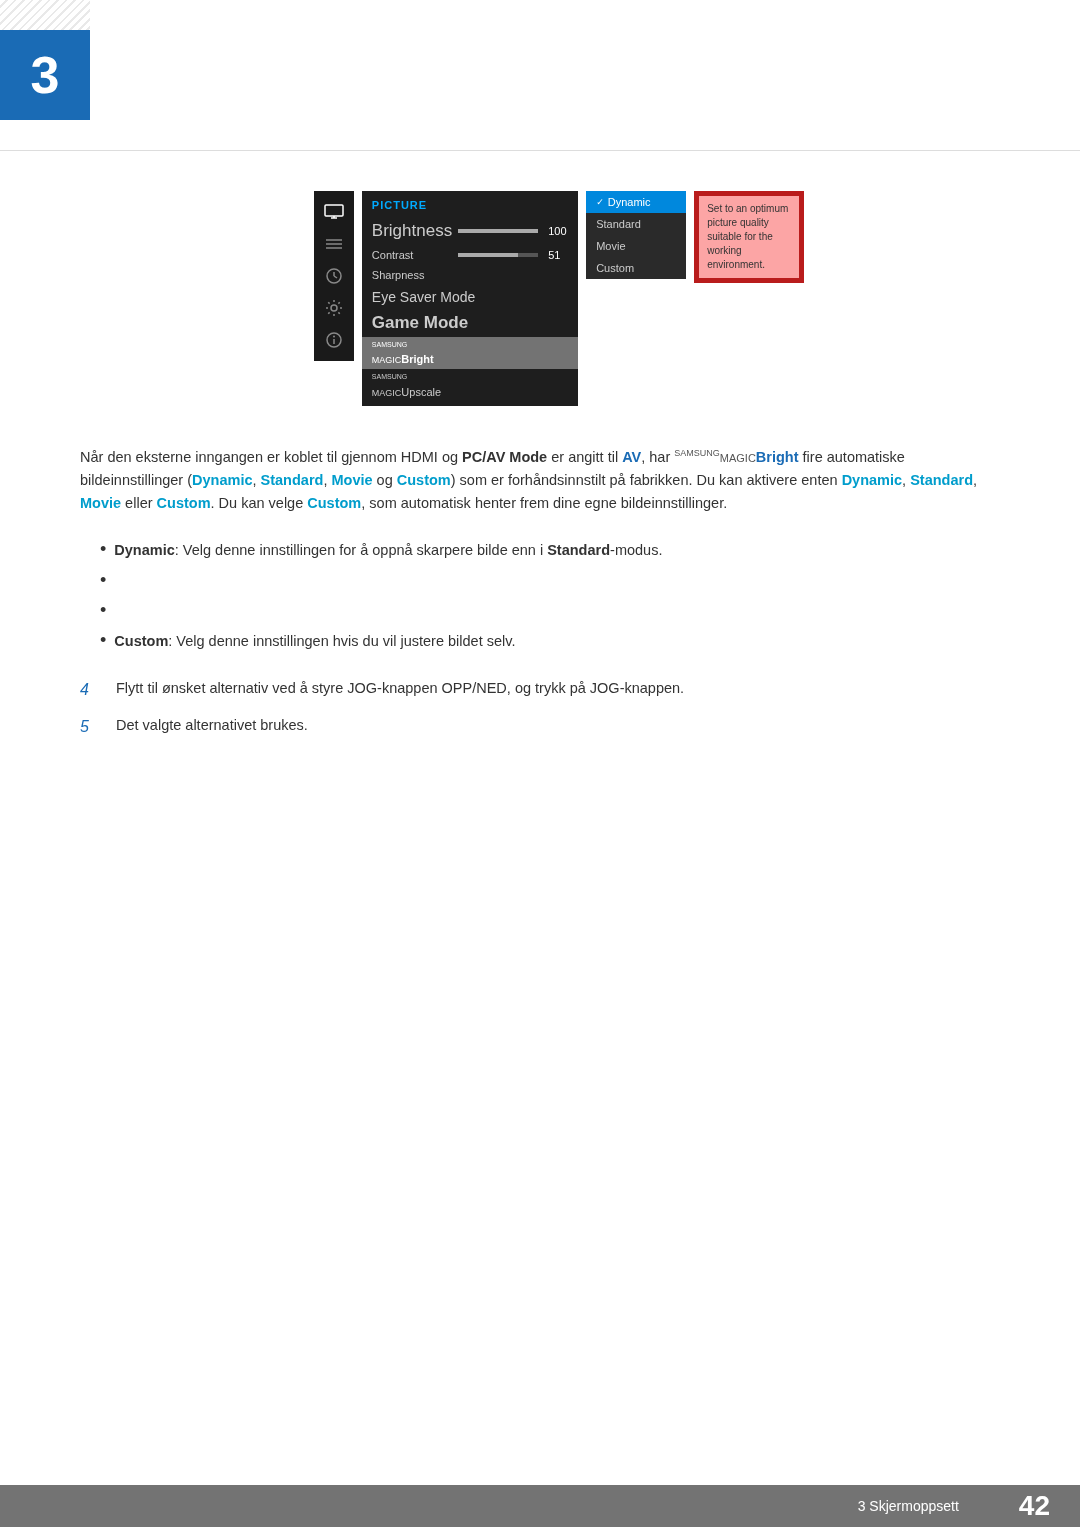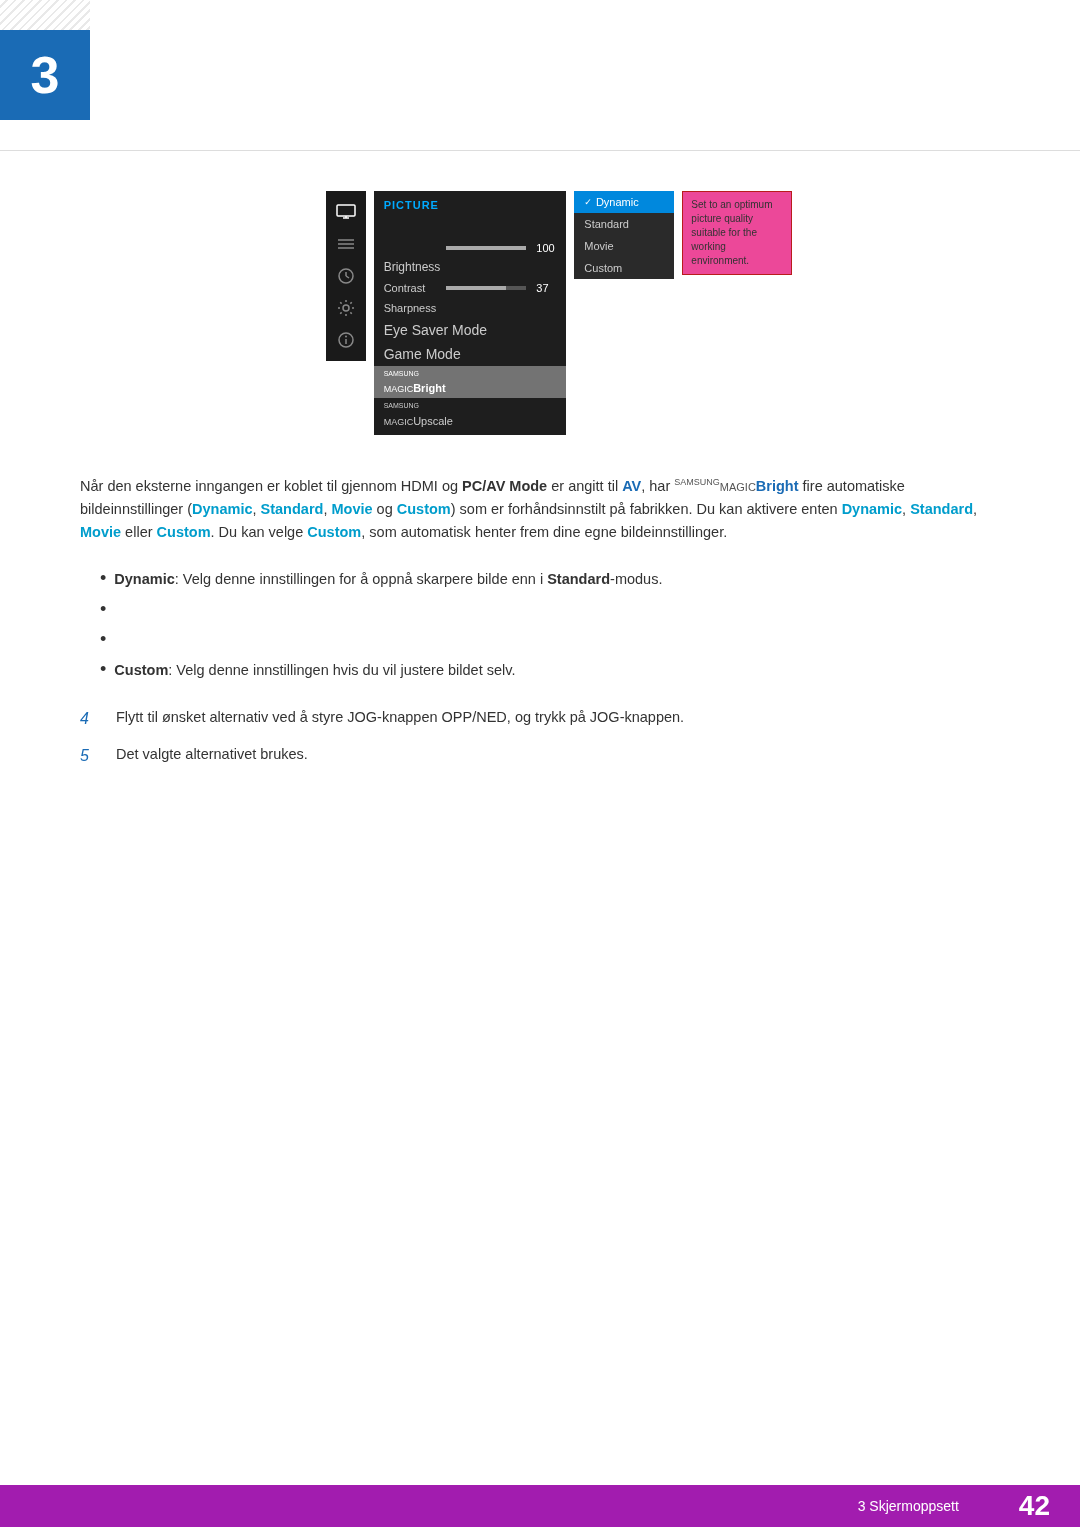--- a/index.html
+++ b/index.html
@@ -156,22 +156,22 @@
       background: #0088dd;
       color: #fff;
     }
 
     .checkmark {
       font-size: 9px;
     }
 
     
     .tooltip {
-      background: #ec4899;
-      border: 1px solid #b91c1c;
+      background: #fca5a5;
+      border: 5px solid #b91c1c;
       padding: 6px 8px;
       font-size: 10px;
       color: #333;
       max-width: 110px;
       line-height: 1.4;
     }
 
     
     .body-text {
       font-size: 14.5px;
@@ -232,21 +232,21 @@
       flex-shrink: 0;
     }
 
     
     .footer {
       position: fixed;
       bottom: 0;
       left: 0;
       width: 1080px;
       height: 42px;
-      background: #a21caf;
+      background: #737373;
       display: flex;
       align-items: center;
       justify-content: flex-end;
       padding: 0 30px;
       color: #fff;
       font-size: 14px;
     }
 
     .footer-text {
       display: flex;
@@ -338,49 +338,49 @@
             <line x1="10" y1="9" x2="10" y2="14" stroke="#888" stroke-width="1.5"></line>
             <circle cx="10" cy="6.5" r="1" fill="#888"></circle>
           </svg>
         </div>
       </div>
 
       <div class="main-menu">
         <div class="menu-header">PICTURE</div>
 
         <div class="menu-item-bar">
-          <span style="color:#ccc;font-size:12px;margin-top:39px;">Brightness</span>
+          <span style="color:#ccc;font-size:17px;">Brightness</span>
           <div style="display:flex;align-items:center;gap:4px;">
             <div class="progress-bar">
               <div class="progress-fill" style="width:100%;"></div>
             </div>
             <span class="value" style="color:#fff;font-size:11px;min-width:20px;">100</span>
           </div>
         </div>
 
         <div class="menu-item-bar">
           <span style="color:#ccc;font-size:11px;">Contrast</span>
           <div style="display:flex;align-items:center;gap:4px;">
             <div class="progress-bar">
               <div class="progress-fill" style="width:75%;"></div>
             </div>
-            <span class="value" style="color:#fff;font-size:11px;min-width:20px;">37</span>
+            <span class="value" style="color:#fff;font-size:11px;min-width:20px;">51</span>
           </div>
         </div>
 
         <div class="menu-item">
           <span style="color:#ccc;font-size:11px;">Sharpness</span>
         </div>
 
         <div class="menu-item">
           <span style="color:#ccc;font-size:14px;">Eye Saver Mode</span>
         </div>
 
         <div class="menu-item">
-          <span style="color:#ccc;font-size:14px;">Game Mode</span>
+          <span style="color:#ccc;font-size:17px;font-weight:bold;">Game Mode</span>
         </div>
 
         <div class="menu-item" style="background:#737373;">
           <span style="font-size:10px;color:#fff;">
             <span style="font-size:7px;vertical-align:super;">SAMSUNG</span><br style="line-height:0;">
             <span style="font-size:9px;">MAGIC</span><span style="font-size:11px;font-weight:bold;">Bright</span>
           </span>
         </div>
 
         <div class="menu-item">

